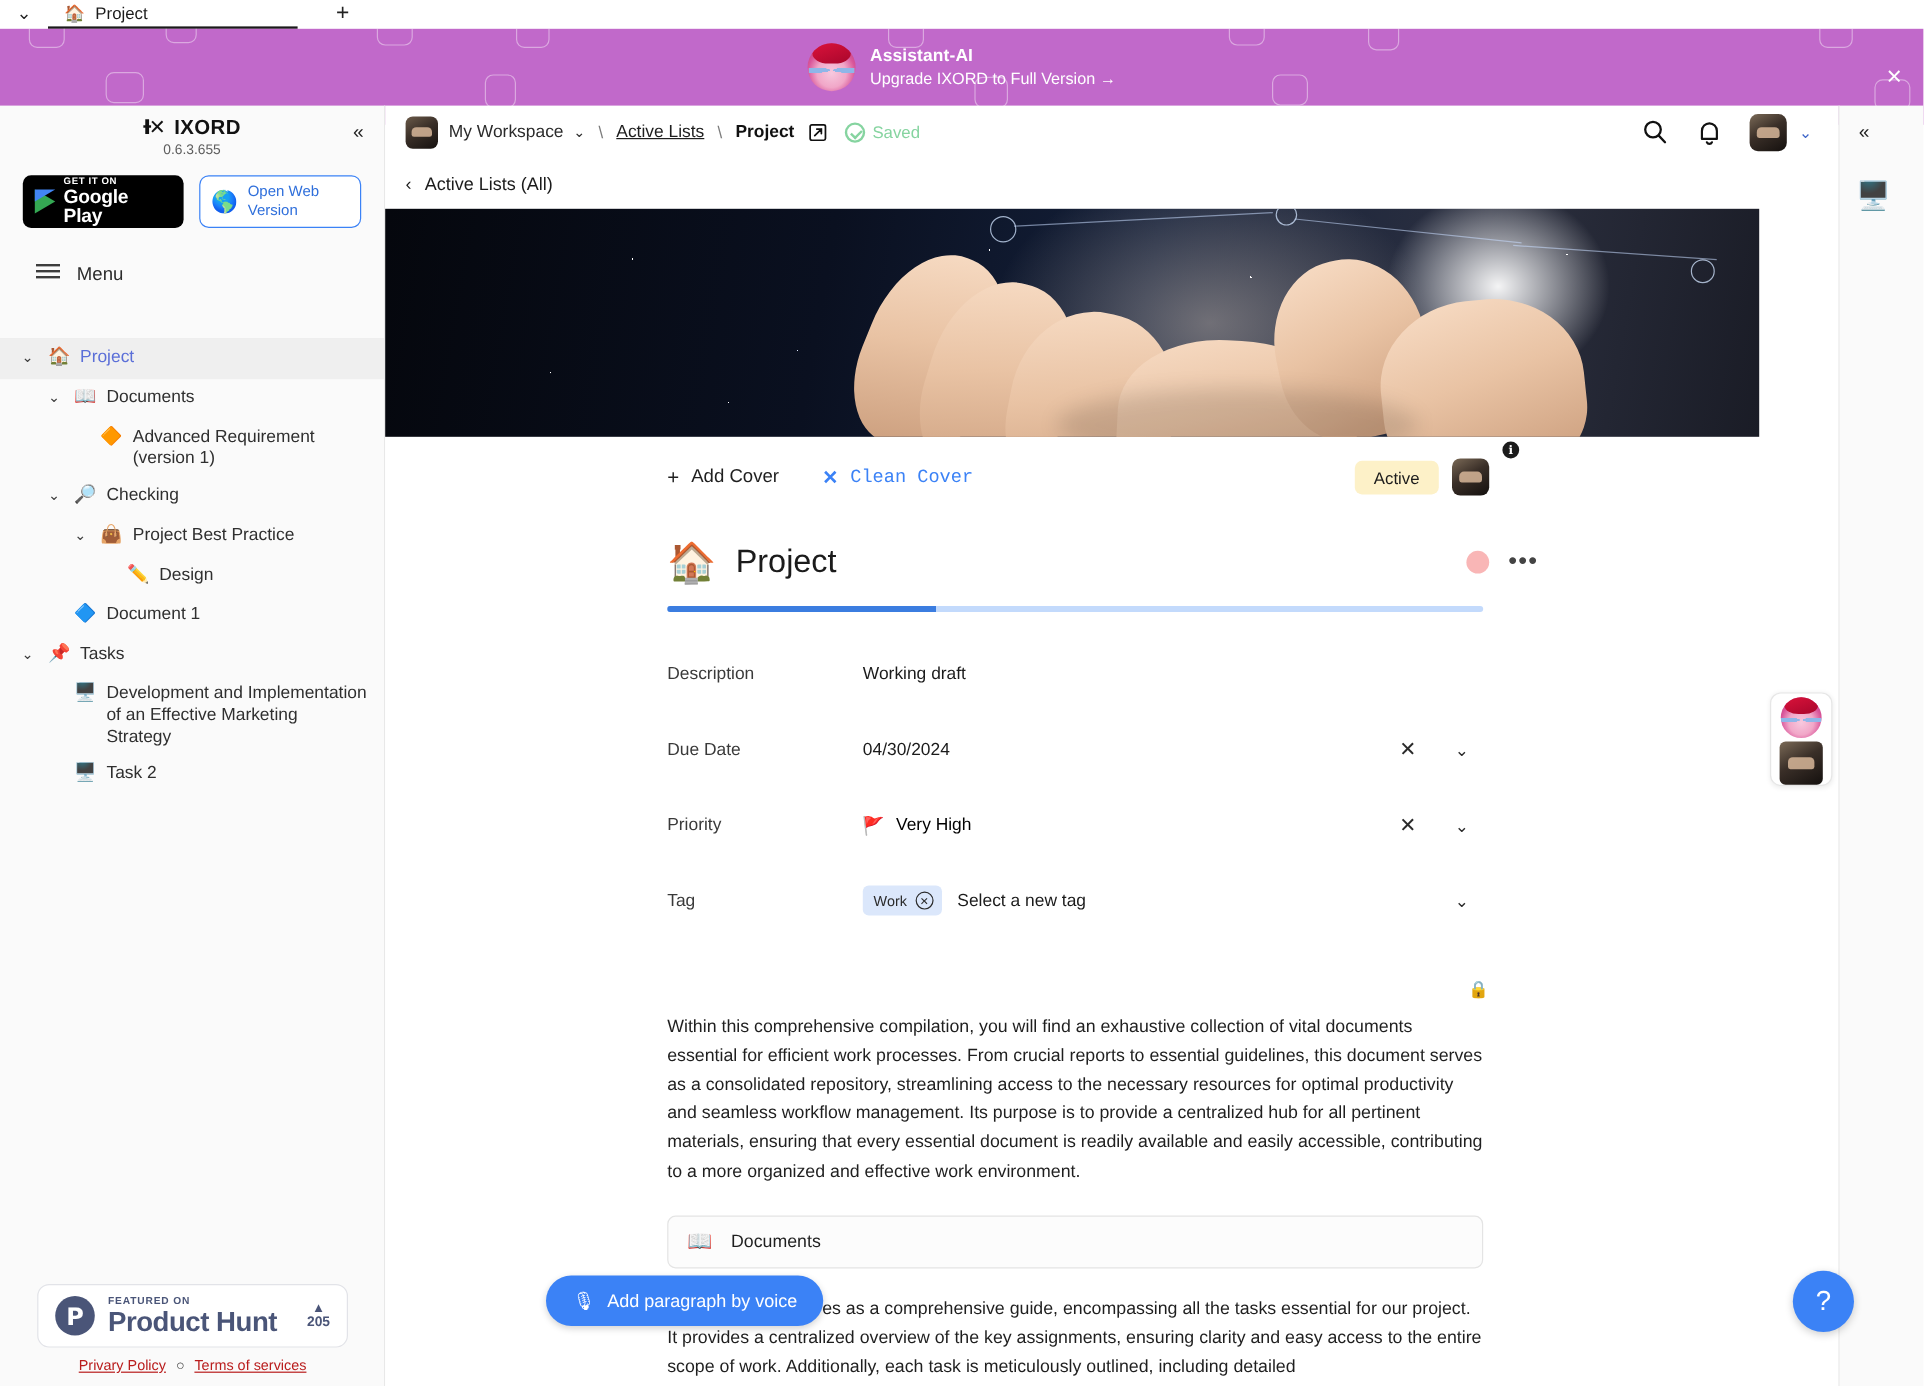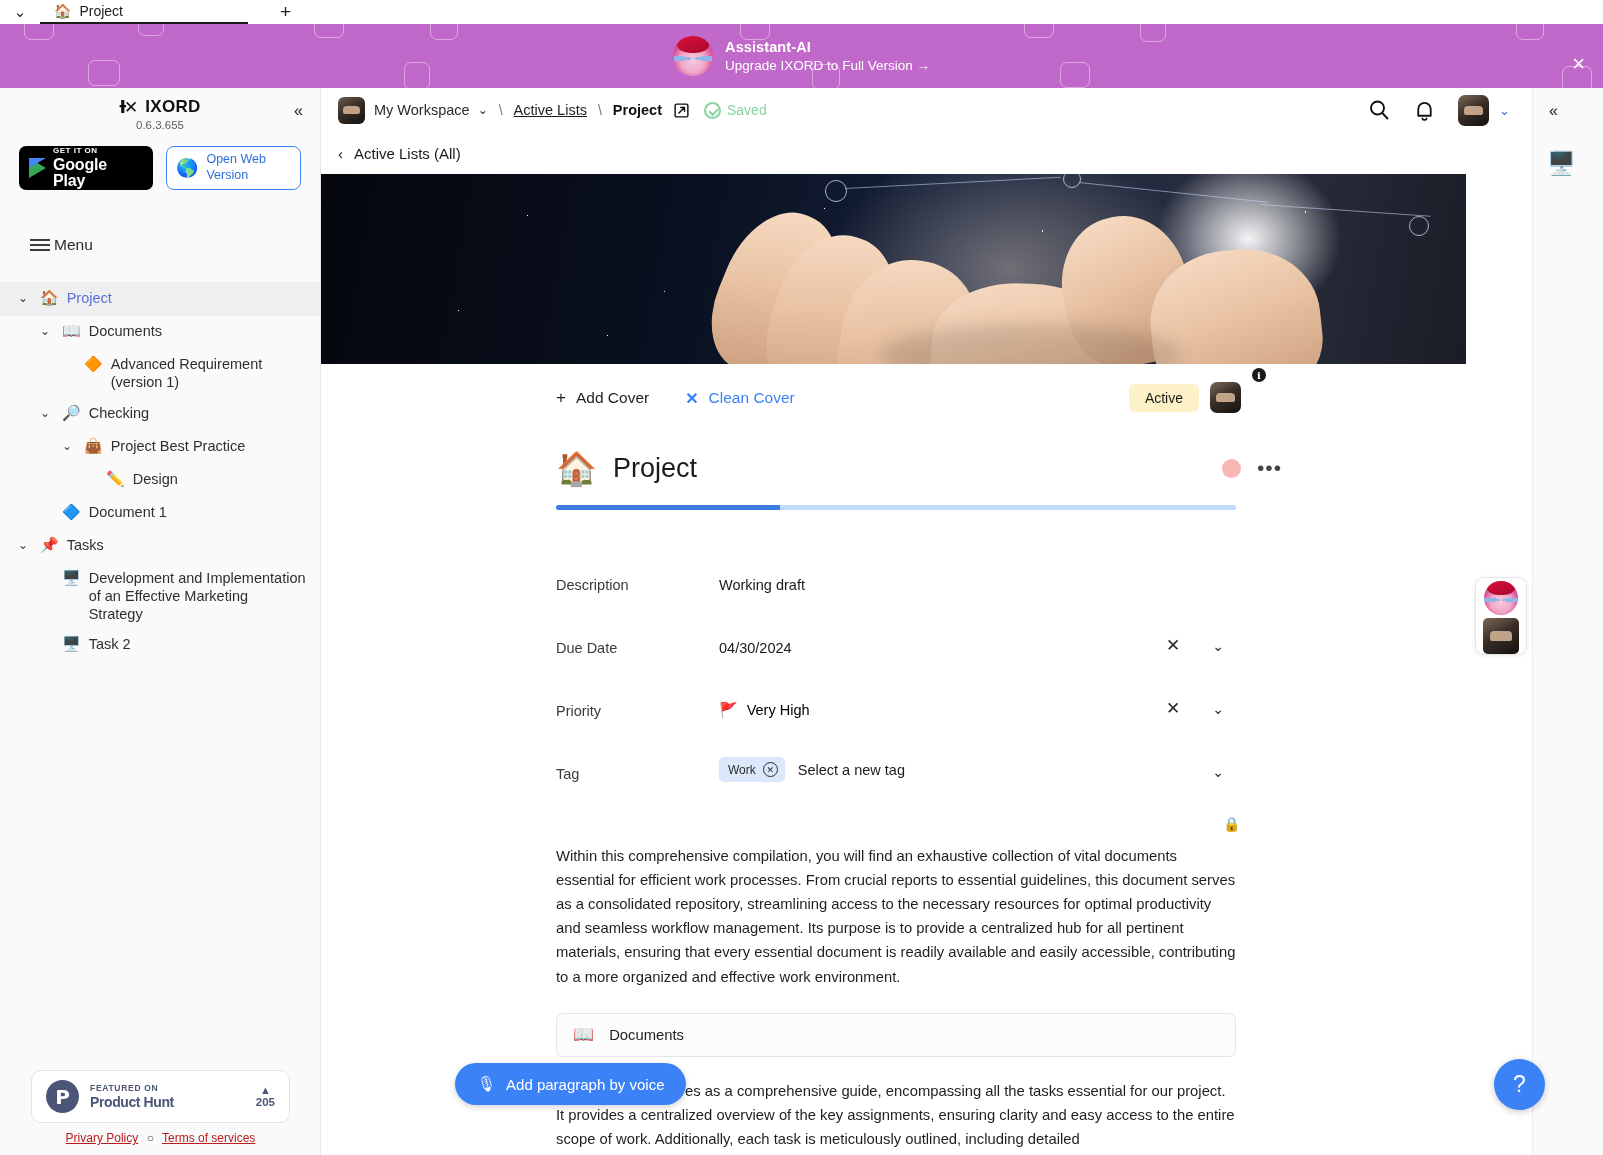--- a/index.html
+++ b/index.html
@@ -107,21 +107,21 @@
   .openweb {
     width: 135px; height: 44px; border: 1px solid #3b82f6; border-radius: 8px;
     background: #fff; display: flex; align-items: center; gap: 8px;
     padding: 0 9px; cursor: pointer;
   }
   .globe-icon { font-size: 18px; line-height: 1; flex: none; }
   .openweb-label {
     font-size: 12.5px; color: #2f6fdb; line-height: 1.25; text-align: left;
   }
   .sb-menu {
-    display: flex; align-items: center; gap: 4px;
+    display: flex; align-items: flex-start; gap: 14px;
     padding: 0 0 0 30px; height: 50px; margin-top: 28px; cursor: pointer;
   }
   .hamburger { display: flex; flex-direction: column; gap: 3px; }
   .hamburger i { display: block; width: 20px; height: 2px; background: #3c3c3c; }
   .sb-menu-label { font-size: 15.5px; color: #2b2b2b; }
 
   .sb-divider { height: 1px; background: #e6e6e6; margin-top: 12px; }
 
   .tree { padding-top: 0px; }
   .tree-row {
@@ -143,21 +143,21 @@
     display: flex; align-items: center; gap: 11px; padding: 0 14px; cursor: pointer;
   }
   .ph-logo {
     width: 33px; height: 33px; border-radius: 50%; background: #4a5578;
     color: #fff; font-weight: bold; font-size: 20px; flex: none;
     display: flex; align-items: center; justify-content: center;
     font-family: "DejaVu Sans", sans-serif;
   }
   .ph-texts { flex: 1; text-align: left; line-height: 1; }
   .ph-small { font-size: 8.5px; font-weight: bold; color: #4a5578; letter-spacing: .7px; }
-  .ph-big { font-size: 14px; font-weight: bold; color: #4a5578; letter-spacing: -.4px; margin-top: 2px; }
+  .ph-big { font-size: 23px; font-weight: bold; color: #4a5578; letter-spacing: -.4px; margin-top: 2px; }
   .ph-vote { text-align: center; line-height: 1; flex: none; }
   .ph-tri { font-size: 11px; color: #4a5578; }
   .ph-count { font-size: 11.5px; font-weight: bold; color: #4a5578; margin-top: 1px; }
   .ph-links { margin-top: 8px; font-size: 12px; color: #3c3c3c; }
   .ph-links a { color: #b91c1c; text-decoration: underline; cursor: pointer; }
   .ph-dot { margin: 0 5px; }
 
   
   .main {
     position: absolute; top: 88px; left: 321px; width: 1211px; height: 1067px;
@@ -247,21 +247,21 @@
   .hand-sh { position: absolute; border-radius: 50%; background: rgba(0,0,0,.12); }
 
   .doc { position: absolute; left: 0; top: 276px; width: 1211px; }
   .cover-actions {
     display: flex; align-items: center; gap: 36px; padding: 24px 0 0 235px; position: relative;
   }
   .ca-btn { display: flex; align-items: center; gap: 10px; font-size: 15.5px; cursor: pointer; }
   .ca-plus { font-size: 17px; color: #1f1f1f; }
   .ca-add { color: #1f1f1f; }
   .ca-x { font-size: 16px; color: #3b82f6; font-weight: bold; }
-  .ca-clean { color: #3b82f6; }
+  .ca-clean { color: #3b82f6; font-family: Liberation Mono, monospace; }
 
   .status-cluster {
     position: absolute; right: 0; top: 18px; display: flex; align-items: center; gap: 11px;
     padding-right: 0;
   }
   .status-pill {
     background: #fdf1c8; color: #1b1b1b; font-size: 14px;
     border-radius: 6px; padding: 6px 16px;  cursor: pointer;
   }
   .assignee-av {
@@ -291,21 +291,21 @@
   .title-dots { font-size: 21px; color: #444; cursor: pointer; letter-spacing: 1px; line-height: .4; }
 
   .progress {
     margin: 20px 0 0 235px; width: 680px; height: 5px;
     background: #c3dafc; border-radius: 3px; overflow: hidden;
   }
   .progress-fill { height: 100%; background: #3b7de0; }
 
   .props { margin: 20px 0 0 235px; width: 680px; }
   .prop {
-    display: flex; align-items: flex-end; min-height: 63px;
+    display: flex; align-items: center; min-height: 63px;
   }
   .prop-label { width: 163px; flex: none; font-size: 14.5px; color: #3a3a3a; }
   .prop-value { flex: 1; font-size: 14.5px; color: #1b1b1b; display: flex; align-items: center; gap: 9px; }
   .prop-actions { display: flex; align-items: center; gap: 32px; padding-right: 12px; }
   .prop-x { font-size: 17px; color: #2b2b2b; cursor: pointer; }
   .prop-chev { font-size: 14px; color: #2b2b2b; cursor: pointer; }
   .flag { font-size: 15px; }
   .prio-text { color: #000000; }
   .tag-chip {
     display: inline-flex; align-items: center; gap: 7px;

